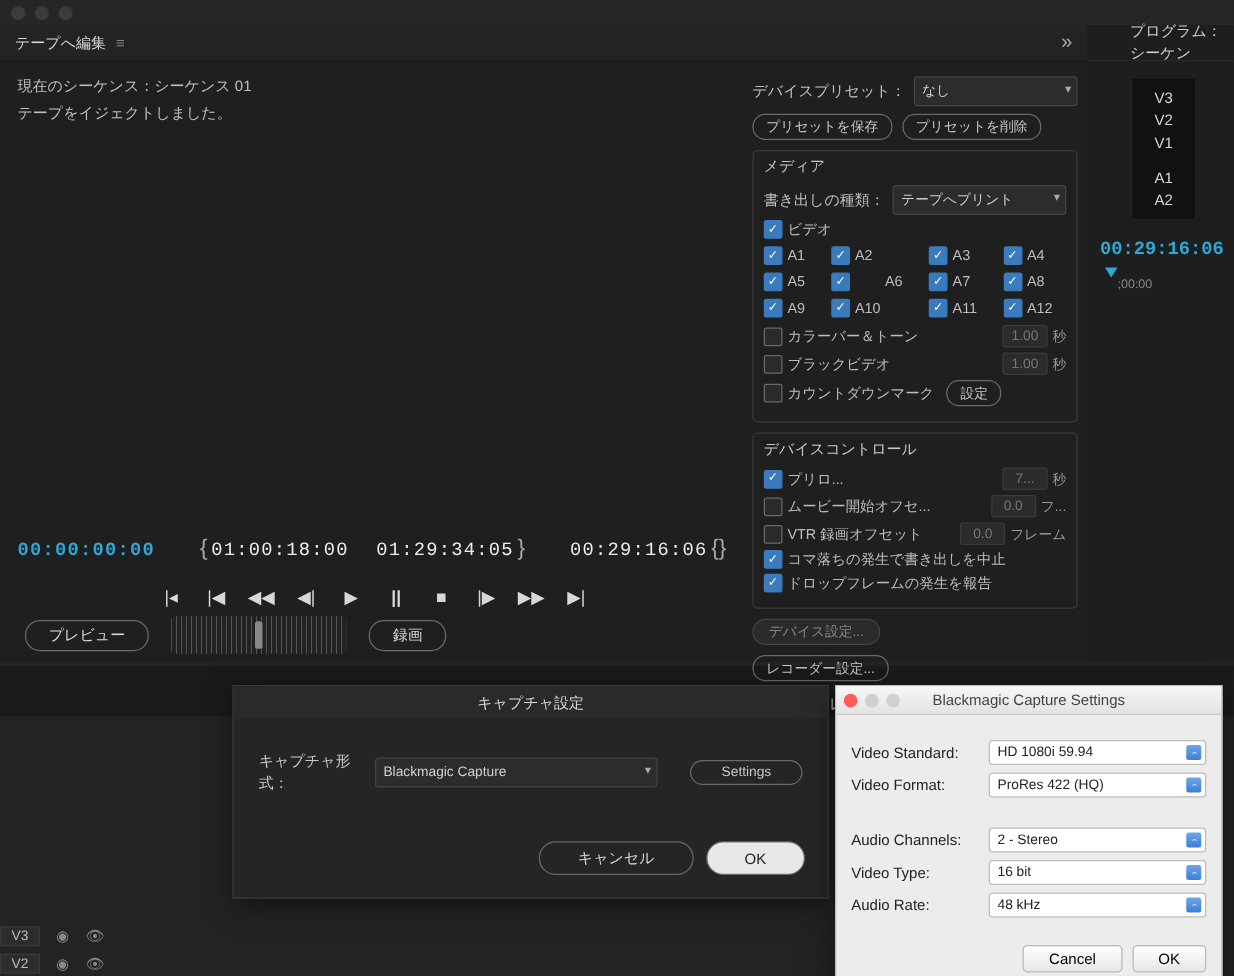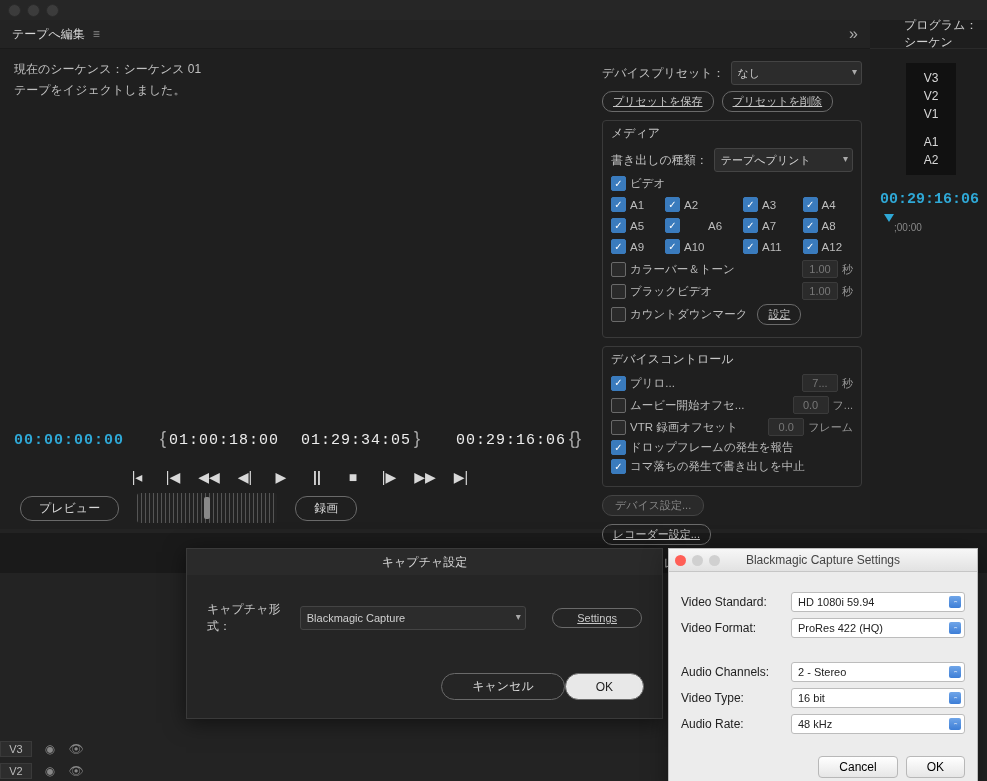--- a/index.html
+++ b/index.html
@@ -25,21 +25,21 @@
   .transport span{display:inline-flex;width:18px;justify-content:center;cursor:pointer;}
   .bottom-actions{position:absolute;left:0;right:0;bottom:6px;display:flex;align-items:center;gap:18px;padding:0 20px;}
   .pill-btn{border:1px solid #6a6a6a;border-radius:12px;background:transparent;color:#d8d8d8;padding:3px 18px;font-size:12px;cursor:pointer;}
   .shuttle{width:140px;height:30px;background:repeating-linear-gradient(90deg,#555 0,#555 1px,#222 1px,#222 4px);border-radius:3px;position:relative;}
   .shuttle::after{content:"";position:absolute;left:50%;top:50%;width:6px;height:22px;background:#888;transform:translate(-50%,-50%);border-radius:2px;}
   .spacer{flex:1;}
   .dropdown-line{display:flex;align-items:center;gap:6px;margin:4px 0;}
   .dropdown-line label{color:#c0c0c0;flex-shrink:0;}
   .select{flex:1;background:#2c2c2c;border:1px solid #444;border-radius:3px;color:#d0d0d0;padding:2px 18px 2px 6px;position:relative;height:18px;line-height:18px;font-size:11px;}
   .select::after{content:"▾";position:absolute;right:4px;top:1px;color:#aaa;font-size:10px;}
-  .small-btn{border:1px solid #6a6a6a;border-radius:10px;background:transparent;color:#c8c8c8;font-size:11px;padding:2px 10px;cursor:pointer;text-decoration:underline;}
+  .small-btn{border:1px solid #6a6a6a;border-radius:10px;background:transparent;color:#c8c8c8;font-size:11px;padding:2px 10px;cursor:pointer;}
   .group{border:1px solid #3a3a3a;border-radius:4px;margin:8px 0;padding:6px 8px 8px 8px;position:relative;}
   .group-label{position:relative;top:-2px;color:#c8c8c8;font-size:12px;margin-bottom:4px;}
   .cbrow{display:flex;align-items:center;gap:4px;margin:4px 0;color:#bdbdbd;font-size:11.5px;}
   .cb{width:13px;height:13px;border:1px solid #6a6a6a;border-radius:2px;background:#2a2a2a;display:inline-flex;align-items:center;justify-content:center;flex-shrink:0;}
   .cb.checked{background:#3a7bbd;border-color:#3a7bbd;}
   .cb.checked::after{content:"✓";color:#fff;font-size:10px;line-height:1;}
   .grid-audio{display:grid;grid-template-columns:repeat(4,auto);gap:6px 10px;margin:6px 0;}
   .num-field{width:34px;height:16px;background:#2b2b2b;border:1px solid #3b3b3b;color:#777;text-align:center;font-size:11px;border-radius:2px;display:inline-flex;align-items:center;justify-content:center;}
   .unit{color:#999;font-size:11px;}
   .faded-btn{border:1px solid #444;border-radius:10px;background:#2a2a2a;color:#888;font-size:11px;padding:2px 12px;cursor:default;}
@@ -48,21 +48,21 @@
   .prog-tc{color:#2fa8d6;font-family:"Courier New",monospace;font-size:15px;font-weight:600;padding:6px 0 2px 10px;}
   .ruler{height:24px;position:relative;margin:4px 10px;color:#888;font-size:10px;}
   .ruler .playhead{position:absolute;left:4px;top:0;width:0;height:0;border-left:5px solid transparent;border-right:5px solid transparent;border-top:8px solid #2fa8d6;}
   .timeline-strip{background:#1a1a1a;height:40px;margin-top:4px;color:#777;font-size:11px;display:flex;align-items:center;padding:0 30px;gap:80px;}
   .plus-icon{color:#aaa;font-size:18px;margin-left:6px;}
   .capture-dialog{position:absolute;left:186px;top:548px;width:475px;background:#252525;border:1px solid #3a3a3a;box-shadow:0 4px 20px rgba(0,0,0,.5);}
   .capture-title{height:26px;line-height:26px;text-align:center;color:#d8d8d8;background:#2a2a2a;}
   .capture-body{padding:26px 20px;}
   .capture-row{display:flex;align-items:center;gap:8px;}
   .capture-row .select{flex:0 1 230px;}
-  .dlg-buttons{display:flex;justify-content:flex-end;padding:12px 18px 18px;}
+  .dlg-buttons{display:flex;justify-content:flex-end;gap:10px;padding:12px 18px 18px;}
   .dlg-btn{border:1px solid #6a6a6a;border-radius:14px;padding:4px 30px;font-size:12px;background:transparent;color:#d8d8d8;cursor:pointer;}
   .dlg-btn.primary{background:#e8e8e8;color:#222;}
   .mac-dialog{position:absolute;left:668px;top:548px;width:308px;background:#ececec;border:1px solid #bcbcbc;box-shadow:0 6px 24px rgba(0,0,0,.4);color:#222;font-size:12px;}
   .mac-titlebar{height:22px;background:linear-gradient(#f7f7f7,#e2e2e2);border-bottom:1px solid #c6c6c6;display:flex;align-items:center;padding:0 6px;position:relative;}
   .mac-dots{display:flex;gap:6px;}
   .mdot{width:11px;height:11px;border-radius:50%;}
   .mdot.r{background:#ff5f57;}
   .mdot.g{background:#d0d0d0;}
   .mdot.y{background:#d0d0d0;}
   .mac-title{position:absolute;left:0;right:0;text-align:center;color:#444;font-size:12px;}
@@ -249,25 +249,25 @@
           </div>
           <div class="cbrow">
             <span class="cb"></span>
             <span>VTR 録画オフセット</span>
             <span class="spacer"></span>
             <span class="num-field">0.0</span>
             <span class="unit">フレーム</span>
           </div>
           <div class="cbrow">
             <span class="cb checked"></span>
+            <span>コマ落ちの発生で書き出しを中止</span>
+          </div>
+          <div class="cbrow">
+            <span class="cb checked"></span>
             <span>ドロップフレームの発生を報告</span>
-          </div>
-          <div class="cbrow">
-            <span class="cb checked"></span>
-            <span>コマ落ちの発生で書き出しを中止</span>
           </div>
         </div>
 
         <div style="display:flex;flex-direction:column;gap:8px;margin-top:2px;">
           <button class="faded-btn" style="align-self:flex-start;">デバイス設定...</button>
           <button class="small-btn" style="align-self:flex-start;">レコーダー設定...</button>
         </div>
         <div style="margin-top:10px;">ドロップフレーム：0</div>
       </div>
     </div>

